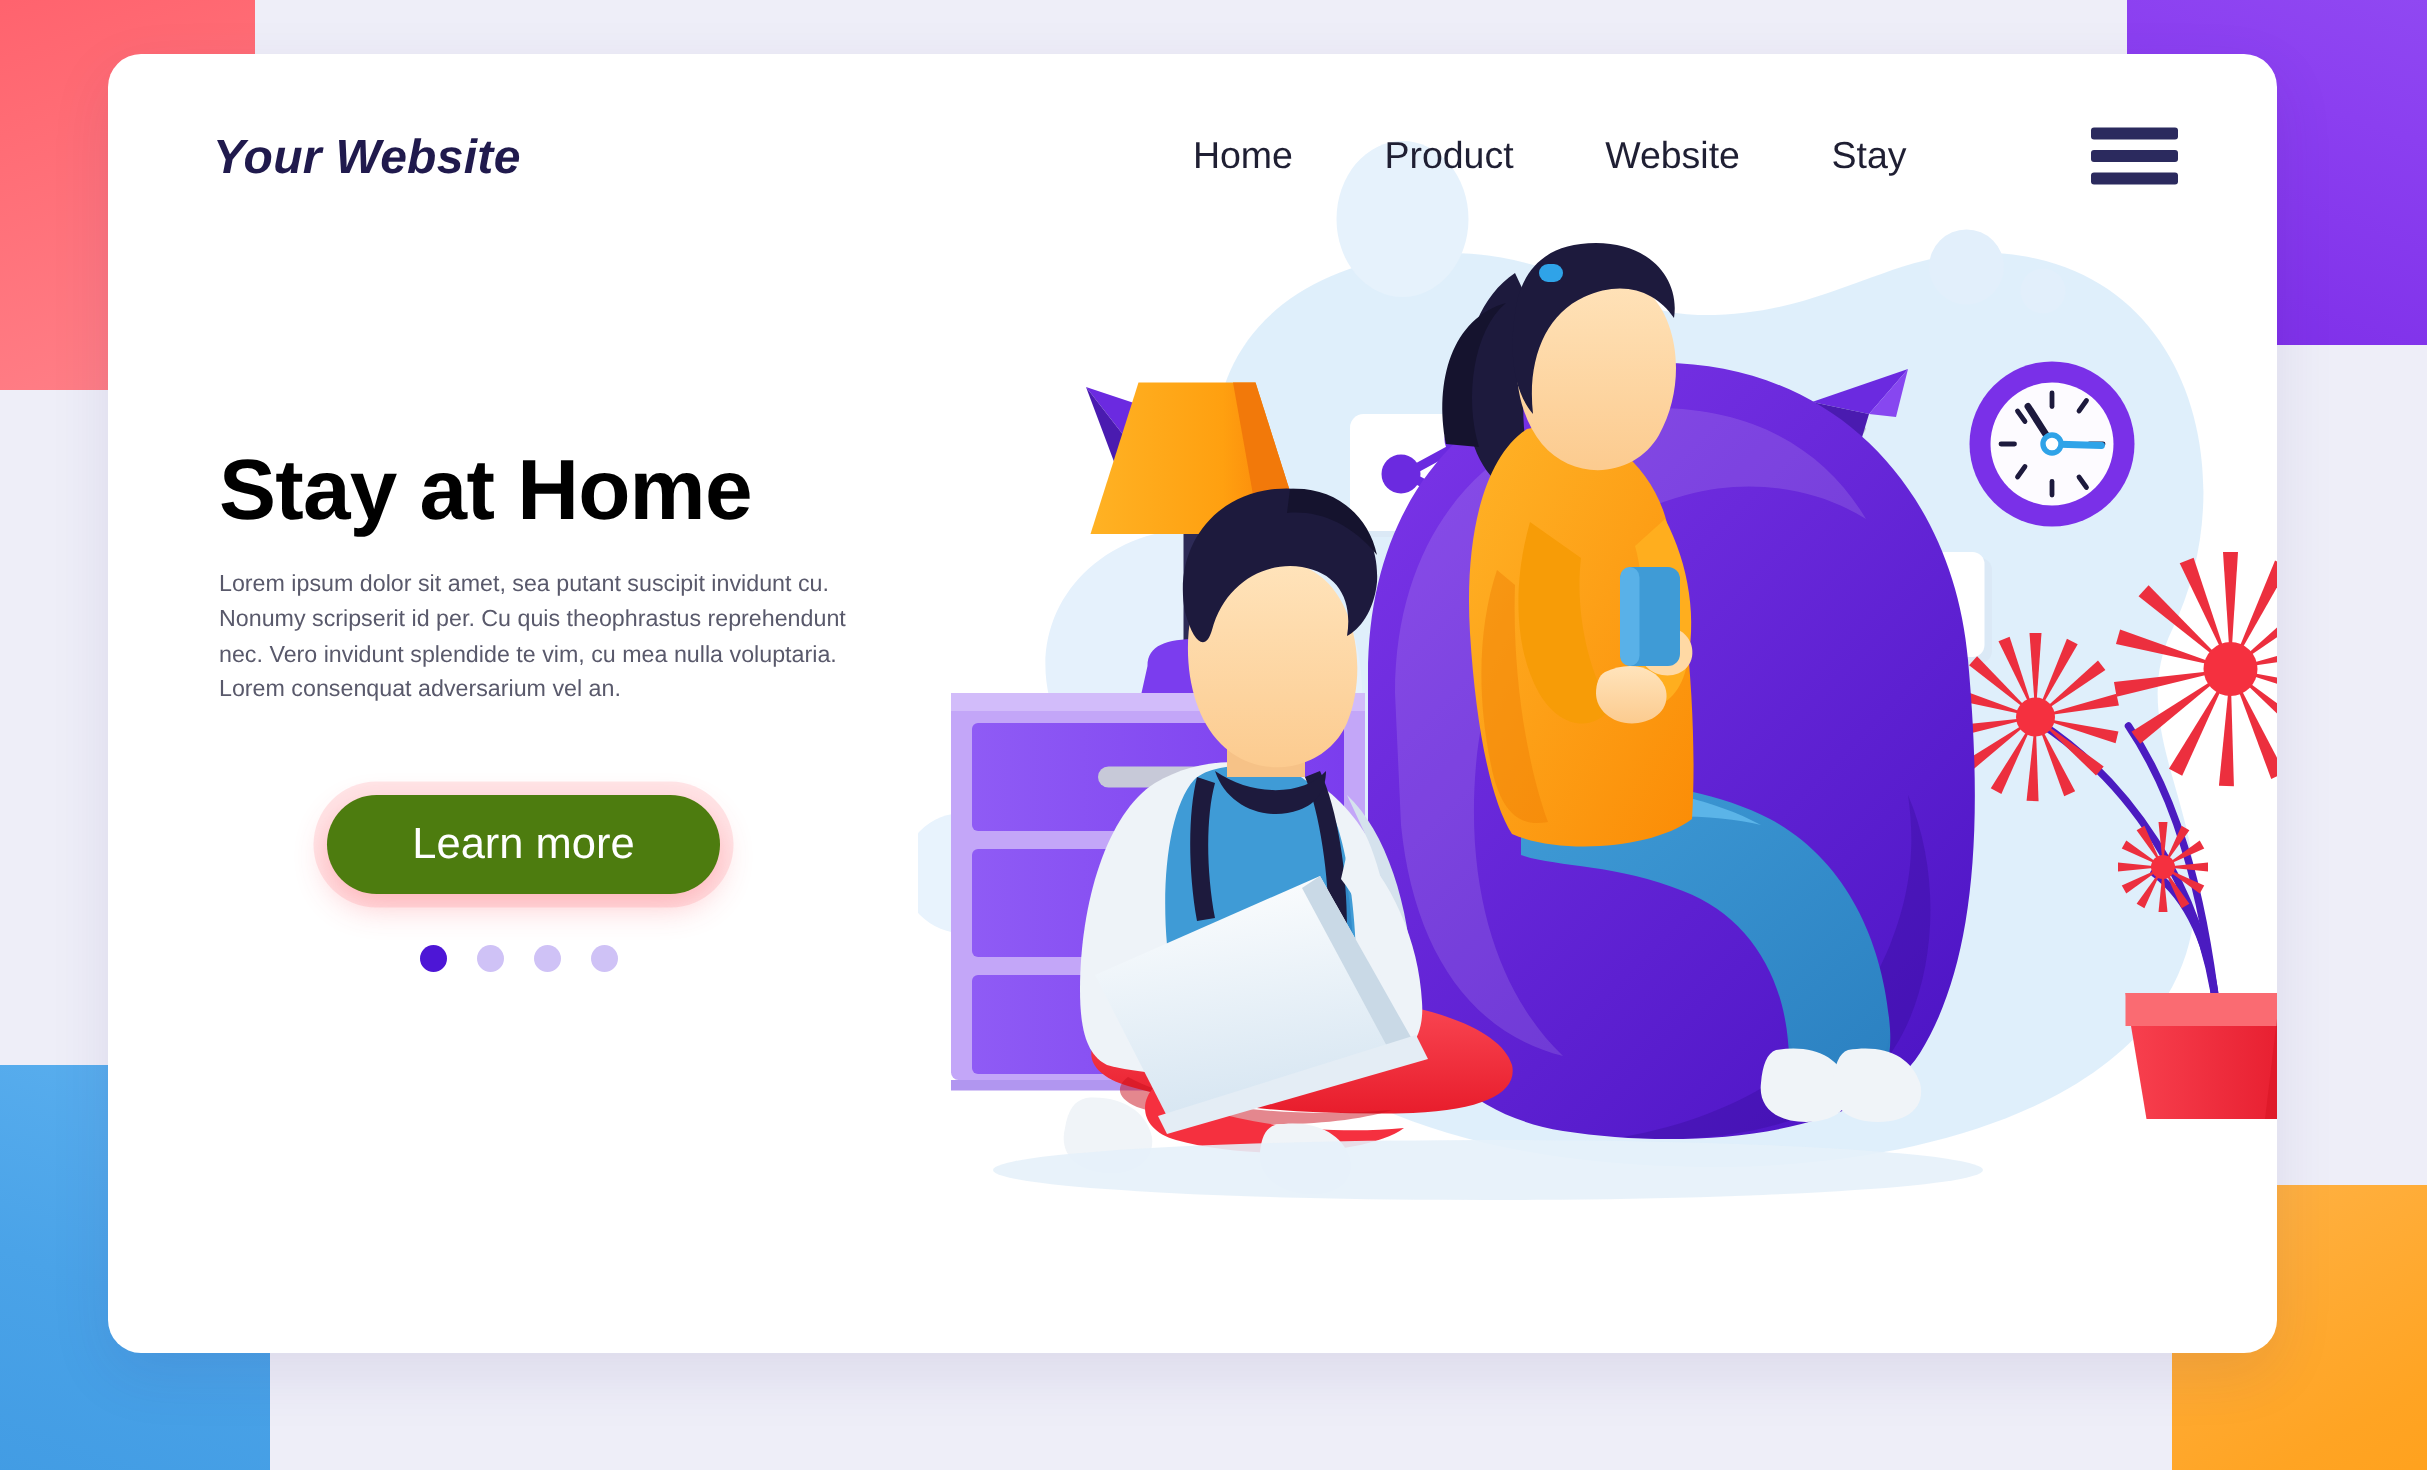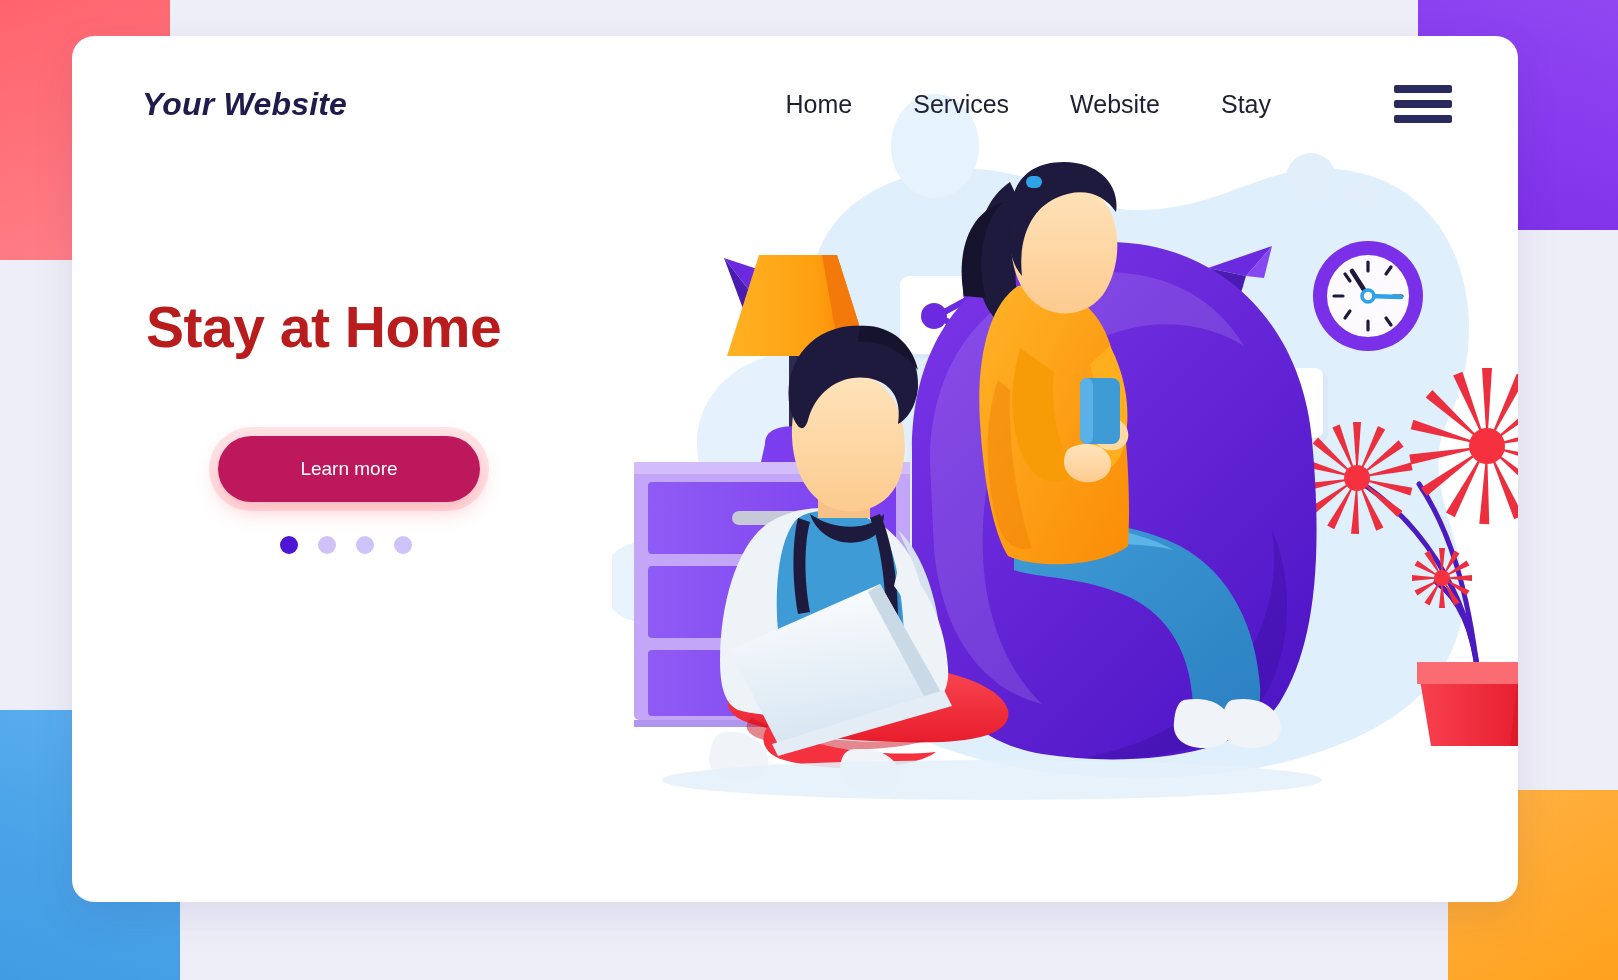--- a/index.html
+++ b/index.html
@@ -85,35 +85,35 @@
 
   
   #hero-copy{
     position:absolute;
     left:74px; top:262px;
     width:520px;
     z-index:30;
   }
   #hero-title{
     font-size:57px; font-weight:bold;
-    color:#b91c1c; line-height:1.05;
+    color:#000000; line-height:1.05;
     letter-spacing:-0.5px;
     margin-bottom:20px;
   }
   #hero-paragraph{
     font-size:15.5px; line-height:1.52;
     color:#59596b;
     width:448px;
   }
   #learn-more-button{
     margin-top:58px; margin-left:72px;
     width:262px; height:66px;
     border:none; border-radius:34px;
-    background:#be185d;
-    color:#fff; font-size:19px;
+    background:#4d7c0f;
+    color:#fff; font-size:29px;
     font-family:"Liberation Sans", sans-serif;
     cursor:pointer;
     box-shadow:0 0 0 9px rgba(252,63,77,0.13), 0 8px 22px rgba(252,63,77,0.30);
   }
   #carousel-dots{
     margin-top:34px; margin-left:134px;
     display:flex; gap:20px;
   }
   .carousel-dot{
     width:18px; height:18px; border-radius:50%;
@@ -137,34 +137,35 @@
 <div class="corner" id="corner-blue"></div>
 <div class="corner" id="corner-orange"></div>
 
 <div id="page-card">
 
   <header id="site-header">
     <div id="brand-logo">Your Website</div>
 
     <nav id="main-nav">
       <a class="nav-link">Home</a>
-      <a class="nav-link">Services</a>
+      <a class="nav-link">Product</a>
       <a class="nav-link">Website</a>
       <a class="nav-link">Stay</a>
 
       <button id="hamburger-button">
         <span></span>
         <span></span>
         <span></span>
       </button>
     </nav>
   </header>
 
   <section id="hero-copy">
     <h1 id="hero-title">Stay at Home</h1>
+    <p id="hero-paragraph">Lorem ipsum dolor sit amet, sea putant suscipit invidunt cu. Nonumy scripserit id per. Cu quis theophrastus reprehendunt nec. Vero invidunt splendide te vim, cu mea nulla voluptaria. Lorem consenquat adversarium vel an.</p>
 
     <button id="learn-more-button">Learn more</button>
 
     <div id="carousel-dots">
       <span class="carousel-dot is-active"></span>
       <span class="carousel-dot"></span>
       <span class="carousel-dot"></span>
       <span class="carousel-dot"></span>
     </div>
   </section>

